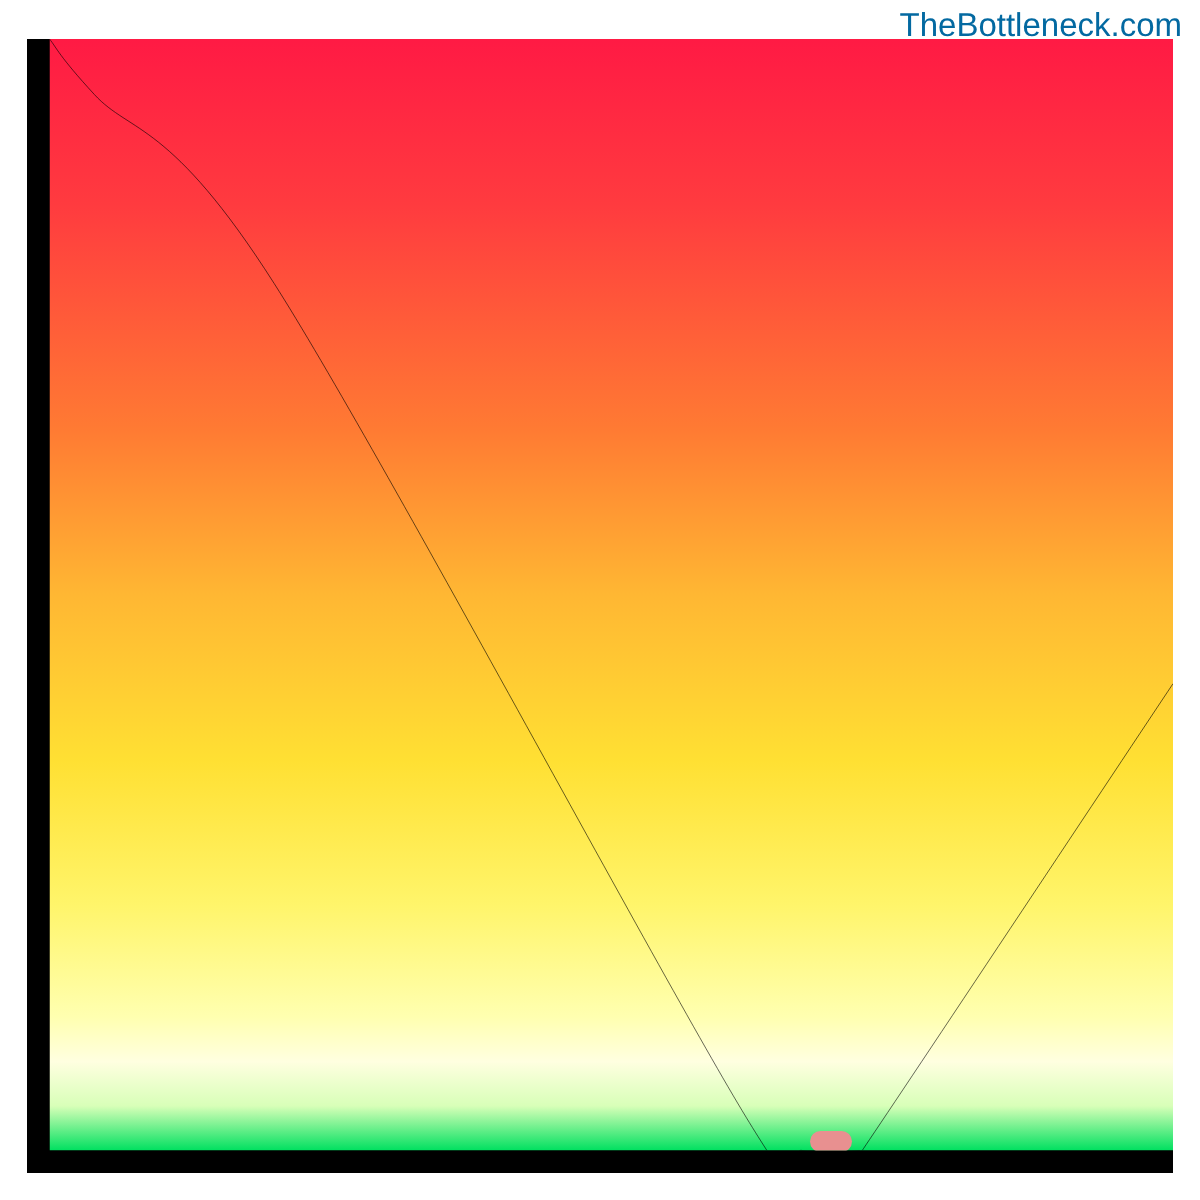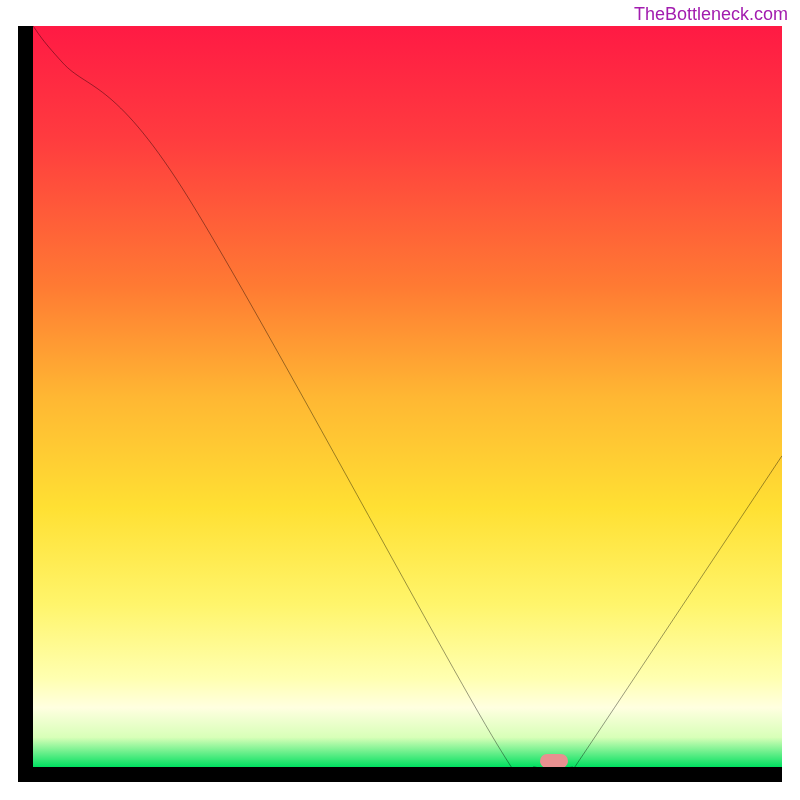--- a/index.html
+++ b/index.html
@@ -9,22 +9,22 @@
     font-family: Arial, Helvetica, sans-serif;
     width: 800px;
     height: 800px;
     position: relative;
     overflow: hidden;
   }
   .watermark {
     position: absolute;
     top: 4px;
     right: 12px;
-    color: #a21caf;
-    font-size: 18px;
+    color: #0369a1;
+    font-size: 22px;
     font-weight: 400;
     z-index: 20;
   }
   .plot-frame {
     position: absolute;
     left: 18px;
     top: 26px;
     width: 764px;
     height: 756px;
     background: #000;

